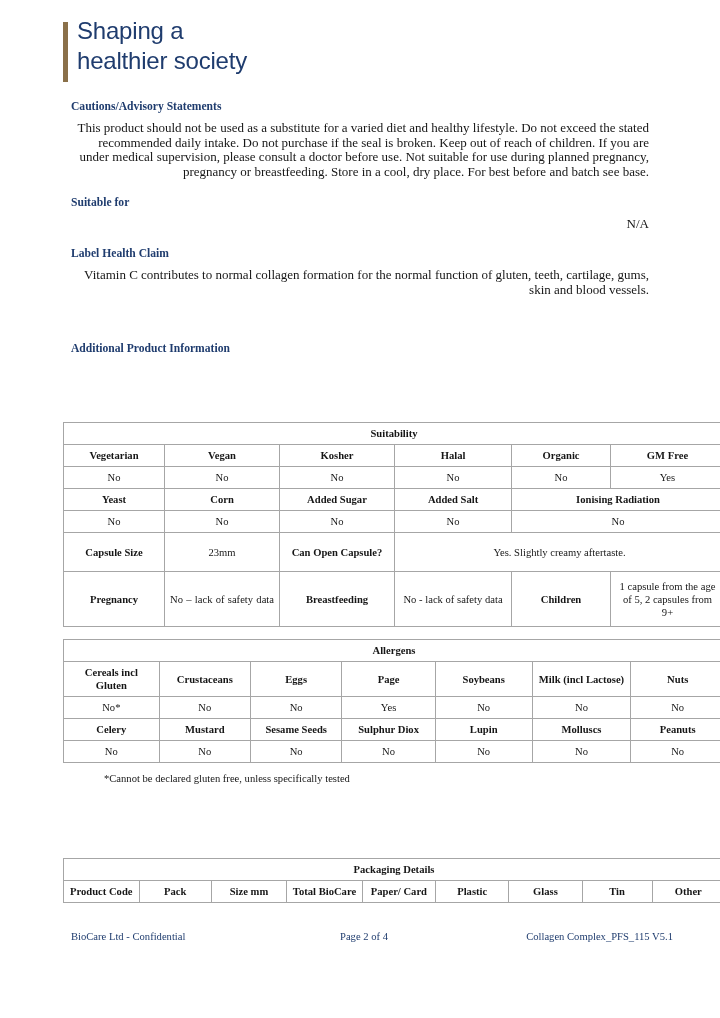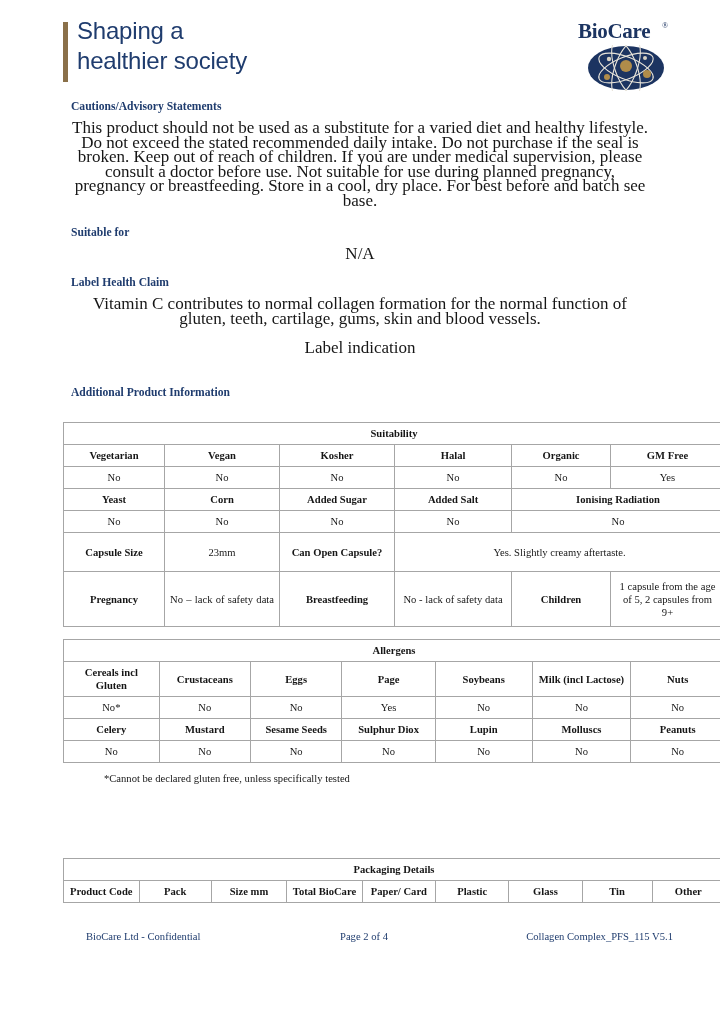--- a/index.html
+++ b/index.html
@@ -94,25 +94,25 @@
   }
   h2.sec {
     font-family: "Liberation Serif", "DejaVu Serif", serif;
     font-size: 11.6px;
     font-weight: 700;
     color: #1f3c6e;
     margin: 0 0 7px 0;
     line-height: 14px;
   }
   p.body {
-    font-size: 17px;
+    font-size: 13px;
     line-height: 14.6px;
     margin: 0;
     color: #161616;
-    text-align: center;
+    text-align: right;
   }
   .gap-a { height: 17px; }
   .gap-b { height: 15px; }
   .gap-c { height: 15px; }
   .gap-d { height: 30px; }
 
   
   .tbl-wrap { position: absolute; left: 63px; width: 615px; }
   table.doc {
     border-collapse: collapse;
@@ -179,69 +179,50 @@
     width: 615px;
     border-top: 1px solid #ffffff;
   }
   .footer-row {
     position: relative;
     height: 16px;
     font-size: 10.6px;
     color: #1f3c6e;
     font-family: "Liberation Serif", "DejaVu Serif", serif;
   }
-  .f-left { position: absolute; left: 23px; top: 0; }
+  .f-left { position: absolute; left: 8px; top: 0; }
   .f-mid  { position: absolute; left: 277px; top: 0; }
   .f-right{ position: absolute; right: 5px; top: 0; }
 </style>
 </head>
 <body>
 
 <div class="page">
 
   <div class="header">
     <div class="header-accent"></div>
     <div class="header-title">Shaping a
 healthier society</div>
 
-    <div class="logo">
-      <div class="logo-word">BioCare</div>
-      <div class="logo-reg">®</div>
-      <svg class="logo-emblem" viewBox="0 0 78 46">
-        <ellipse cx="39" cy="23" rx="38" ry="22" fill="#1c3461"></ellipse>
-        <g stroke="#e8e4da" stroke-width="1.1" fill="none">
-          <ellipse cx="39" cy="23" rx="29" ry="11" transform="rotate(22 39 23)"></ellipse>
-          <ellipse cx="39" cy="23" rx="29" ry="11" transform="rotate(-22 39 23)"></ellipse>
-          <ellipse cx="39" cy="23" rx="29" ry="11" transform="rotate(70 39 23)"></ellipse>
-          <ellipse cx="39" cy="23" rx="29" ry="11" transform="rotate(-70 39 23)"></ellipse>
-        </g>
-        <circle cx="39" cy="21" r="6" fill="#b08c4a"></circle>
-        <circle cx="60" cy="29" r="4" fill="#b08c4a"></circle>
-        <circle cx="20" cy="32" r="3" fill="#b08c4a"></circle>
-        <circle cx="22" cy="14" r="2.2" fill="#d8d2c4"></circle>
-        <circle cx="58" cy="13" r="2" fill="#d8d2c4"></circle>
-      </svg>
-    </div>
   </div>
 
   <div class="content">
 
     <h2 class="sec">Cautions/Advisory Statements</h2>
     <p class="body">This product should not be used as a substitute for a varied diet and healthy lifestyle. Do not exceed the stated recommended daily intake. Do not purchase if the seal is broken. Keep out of reach of children. If you are under medical supervision, please consult a doctor before use. Not suitable for use during planned pregnancy, pregnancy or breastfeeding. Store in a cool, dry place. For best before and batch see base.</p>
 
     <div class="gap-a"></div>
     <h2 class="sec">Suitable for</h2>
     <p class="body">N/A</p>
 
     <div class="gap-b"></div>
     <h2 class="sec">Label Health Claim</h2>
     <p class="body">Vitamin C contributes to normal collagen formation for the normal function of gluten, teeth, cartilage, gums, skin and blood vessels.</p>
 
     <div class="gap-c"></div>
-    <p class="body">Label indication</p>
 
     <div class="gap-d"></div>
     <h2 class="sec">Additional Product Information</h2>
   </div>
 
   <div class="tbl-wrap" style="top:422px;">
     <table class="doc">
       <colgroup>
         <col style="width:94px">
           <col style="width:107px">

